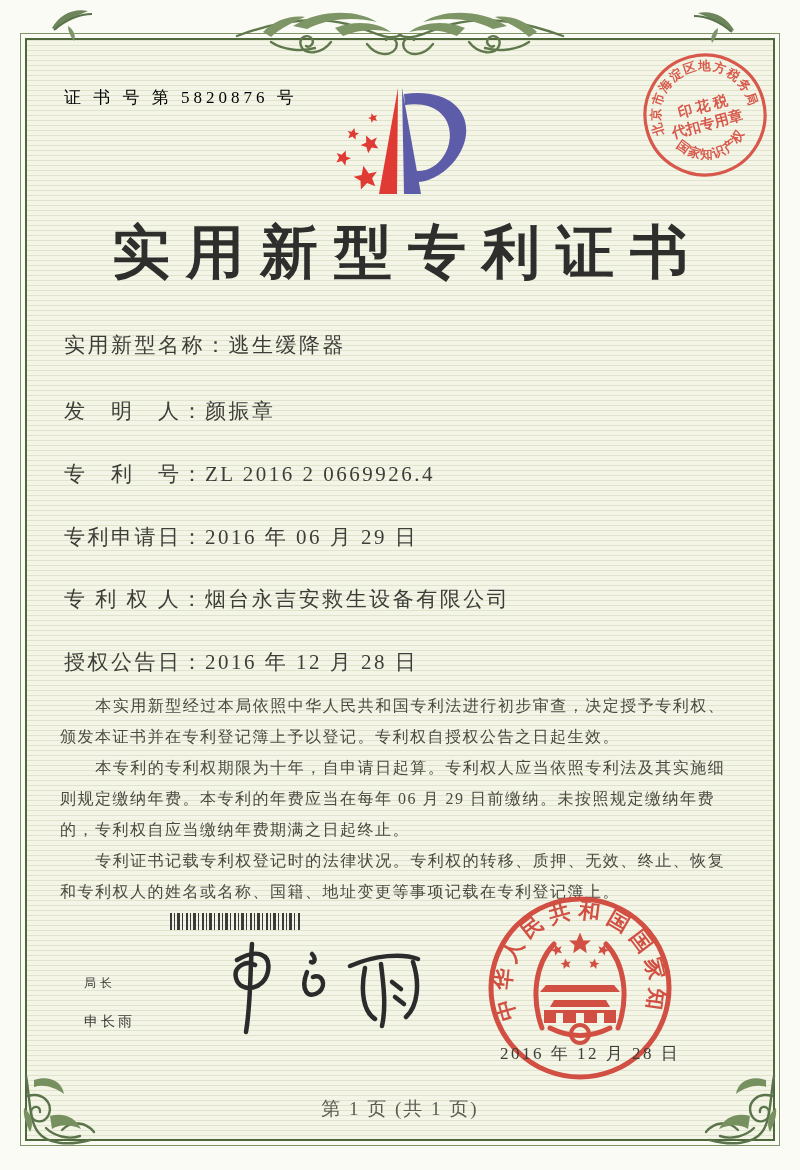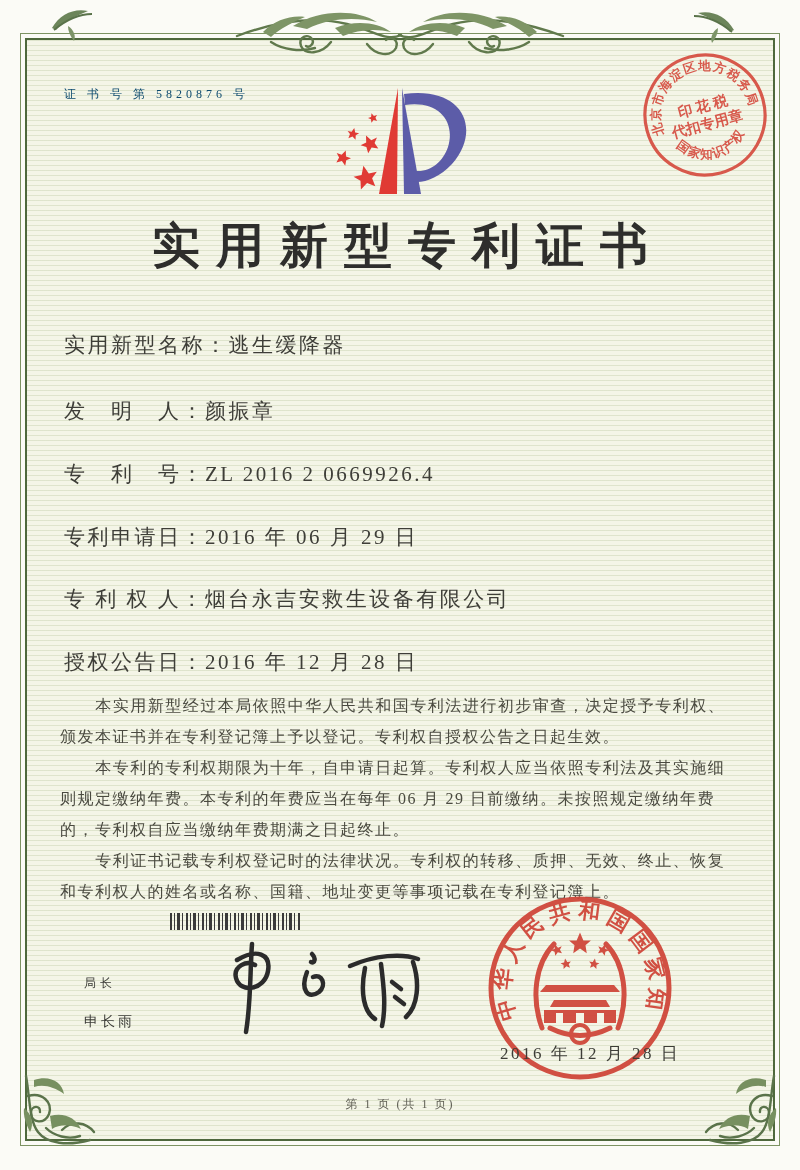--- a/index.html
+++ b/index.html
@@ -18,25 +18,25 @@
   .frame-inner{
     position:absolute;left:25px;right:25px;top:38px;bottom:29px;
     border:2px solid #4e683c;
     background:
       repeating-linear-gradient(180deg,
         rgba(173,189,142,.30) 0 1px, rgba(255,255,255,0) 1px 5px),
       #f4f5e7;
   }
   .ornament{position:absolute;pointer-events:none;}
   
-  .cert-no{position:absolute;left:64px;top:86px;font-size:12px;
-    letter-spacing:4px;color:#0c4a6e;}
+  .cert-no{position:absolute;left:64px;top:86px;font-size:17px;
+    letter-spacing:4px;color:#000000;}
   .logo-wrap{position:absolute;left:322px;top:80px;width:158px;height:128px;}
   .title{position:absolute;left:0;right:0;top:214px;margin:0;text-align:center;
-    font-size:48px;font-weight:bold;letter-spacing:16px;color:#2e2e2c;text-indent:16px;}
+    font-size:58px;font-weight:bold;letter-spacing:16px;color:#2e2e2c;text-indent:16px;}
   .field-row{position:absolute;left:64px;font-size:21px;letter-spacing:2.5px;
     color:#3e3e38;white-space:nowrap;}
   .r0{top:331px}.r1{top:397px}.r2{top:460px}.r3{top:523px}.r4{top:585px}.r5{top:648px}
   .body-text{position:absolute;left:60px;right:58px;top:690px;
     font-size:16px;line-height:31px;letter-spacing:1.5px;color:#4a4a40;}
   .body-text p{margin:0;text-indent:2.2em;}
   
   .barcode{position:absolute;left:170px;top:913px;width:130px;height:17px;
     background:repeating-linear-gradient(90deg,
       #3a3a3a 0 2px, transparent 2px 4px,
@@ -49,21 +49,21 @@
   .issuer-name{position:absolute;left:84px;top:1013px;font-size:14px;
     letter-spacing:3px;color:#3a3a36;}
   .signature{position:absolute;left:215px;top:938px;z-index:4;}
   .seal-cnipa{position:absolute;left:478px;top:886px;width:204px;height:204px;
     z-index:5;opacity:.93;}
   .seal-date{position:absolute;left:500px;top:1042px;font-size:17px;
     letter-spacing:2.5px;color:#3d3d37;z-index:6;}
   .seal-tax{position:absolute;left:630px;top:40px;width:150px;height:150px;
     transform:rotate(-15deg);z-index:5;opacity:.9;}
   .footer{position:absolute;left:0;right:0;top:1096px;text-align:center;
-    font-size:12px;letter-spacing:2px;color:#5c5c52;}
+    font-size:19px;letter-spacing:2px;color:#5c5c52;}
 </style>
 </head>
 <body>
 
 <div class="page">
 
   <div class="frame-outer"></div>
   <div class="frame-inner"></div>
 
   <svg width="0" height="0" style="position:absolute">

